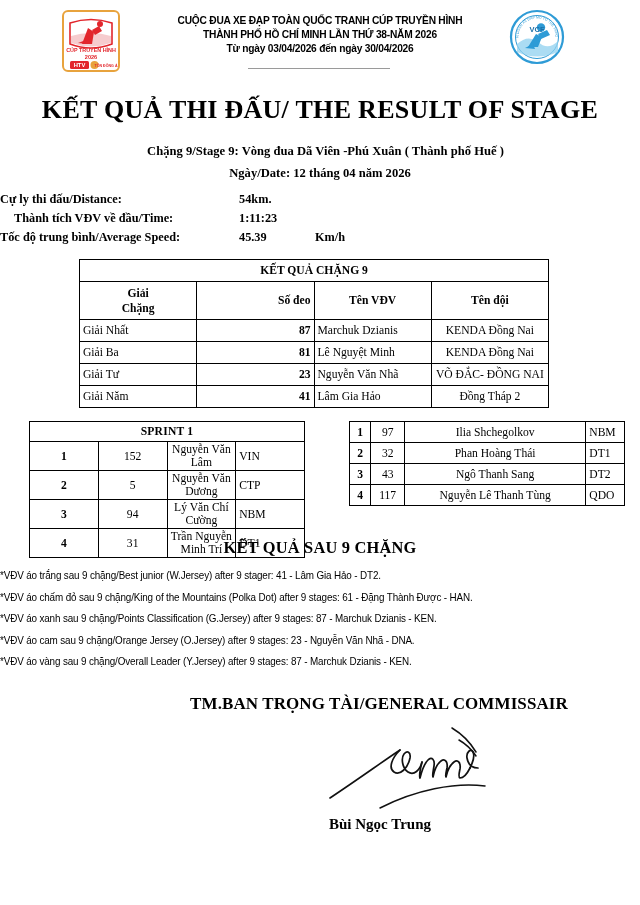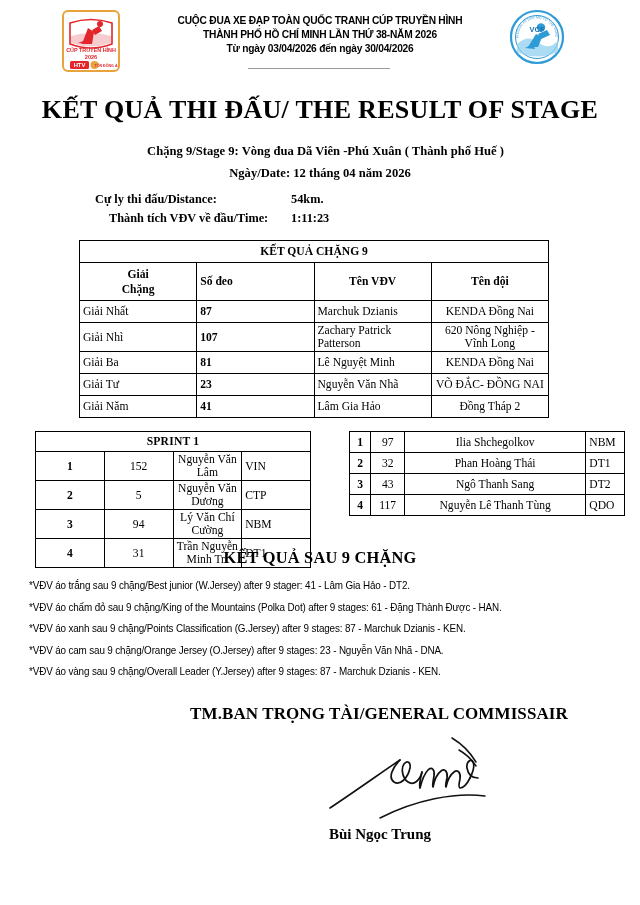--- a/index.html
+++ b/index.html
@@ -77,31 +77,30 @@
   .date-line {
     text-align: center;
     font-size: 12.6px;
     font-weight: bold;
     margin-top: 7px;
   }
 
   
   .info-block {
     margin-top: 9px;
-    padding-left: 95px;
   }
   .info-row {
     display: flex;
     font-size: 12.3px;
     font-weight: bold;
     line-height: 19px;
   }
   .info-label { width: 196px; }
   .info-label.indent { padding-left: 14px; width: 182px; }
-  .info-value { width: 76px; }
+  .info-value { width: 76px; margin-left: 43px; }
   .info-unit  { }
 
   
   .main-table-wrap {
     margin-top: 12px;
     padding-left: 79px;
   }
   table.grid {
     border-collapse: collapse;
     table-layout: fixed;
@@ -120,32 +119,32 @@
     height: 19px;
   }
   .mt-head {
     text-align: center;
     font-weight: bold;
     font-size: 12.2px;
     height: 35px;
     line-height: 15px;
   }
   .mt-rank  { width: 64px; text-align: left; height: 19px; }
-  .mt-bib   { width: 58px; text-align: left; font-weight: bold; }
+  .mt-bib   { width: 58px; text-align: right; font-weight: bold; }
   .mt-name  { width: 136px; text-align: left; }
   .mt-team  { width: 212px; text-align: center; }
 
   
   .sprints {
     margin-top: 13px;
     position: relative;
     height: 104px;
   }
   .sprint-box { position: absolute; top: 0; }
-  .sprint-left  { left: 35px; }
+  .sprint-left  { left: 29px; }
   .sprint-right { left: 349px; }
   .sprint-table { width: 276px; }
   .sp-title {
     text-align: center;
     font-weight: bold;
     font-size: 11.6px;
     height: 17px;
     letter-spacing: 0.2px;
   }
   .sp-rank { width: 14px; text-align: center; font-weight: bold; font-size: 11.4px; height: 18px; }
@@ -156,21 +155,20 @@
   
   .after-title {
     text-align: center;
     font-size: 16.4px;
     font-weight: bold;
     margin-top: 13px;
     letter-spacing: 0.2px;
   }
   .jersey-list {
     margin-top: 7px;
-    padding-left: 29px;
   }
   .jersey-line {
     font-family: "Liberation Sans", sans-serif;
     font-size: 10.4px;
     line-height: 21.5px;
     letter-spacing: -0.15px;
     white-space: nowrap;
     transform: scaleX(0.95);
     transform-origin: left center;
   }
@@ -258,20 +256,25 @@
   <div class="info-row">
     <span class="info-label">Cự ly thi đấu/Distance:</span>
     <span class="info-value">54km.</span>
     <span class="info-unit"></span>
   </div>
   <div class="info-row">
     <span class="info-label indent">Thành tích VĐV về đầu/Time:</span>
     <span class="info-value">1:11:23</span>
     <span class="info-unit"></span>
   </div>
+  <div class="info-row">
+    <span class="info-label">Tốc độ trung bình/Average Speed:</span>
+    <span class="info-value">45.39</span>
+    <span class="info-unit">Km/h</span>
+  </div>
 </div>
 
 <div class="main-table-wrap">
   <table class="grid main-table">
     <tbody>
       <tr>
         <td class="mt-title" colspan="4">KẾT QUẢ CHẶNG 9</td>
       </tr>
       <tr>
         <td class="mt-head mt-rank" style="text-align:center">
@@ -280,26 +283,20 @@
         </td>
         <td class="mt-head mt-bib">Số đeo</td>
         <td class="mt-head mt-name" style="text-align:center">Tên VĐV</td>
         <td class="mt-head mt-team">Tên đội</td>
       </tr>
       <tr>
         <td class="mt-rank">Giải Nhất</td>
         <td class="mt-bib">87</td>
         <td class="mt-name">Marchuk Dzianis</td>
         <td class="mt-team">KENDA Đồng Nai</td>
-      </tr>
-      <tr>
-        <td class="mt-rank">Giải Nhì</td>
-        <td class="mt-bib">107</td>
-        <td class="mt-name">Zachary Patrick Patterson</td>
-        <td class="mt-team">620 Nông Nghiệp - Vĩnh Long</td>
       </tr>
       <tr>
         <td class="mt-rank">Giải Ba</td>
         <td class="mt-bib">81</td>
         <td class="mt-name">Lê Nguyệt Minh</td>
         <td class="mt-team">KENDA Đồng Nai</td>
       </tr>
       <tr>
         <td class="mt-rank">Giải Tư</td>
         <td class="mt-bib">23</td>

